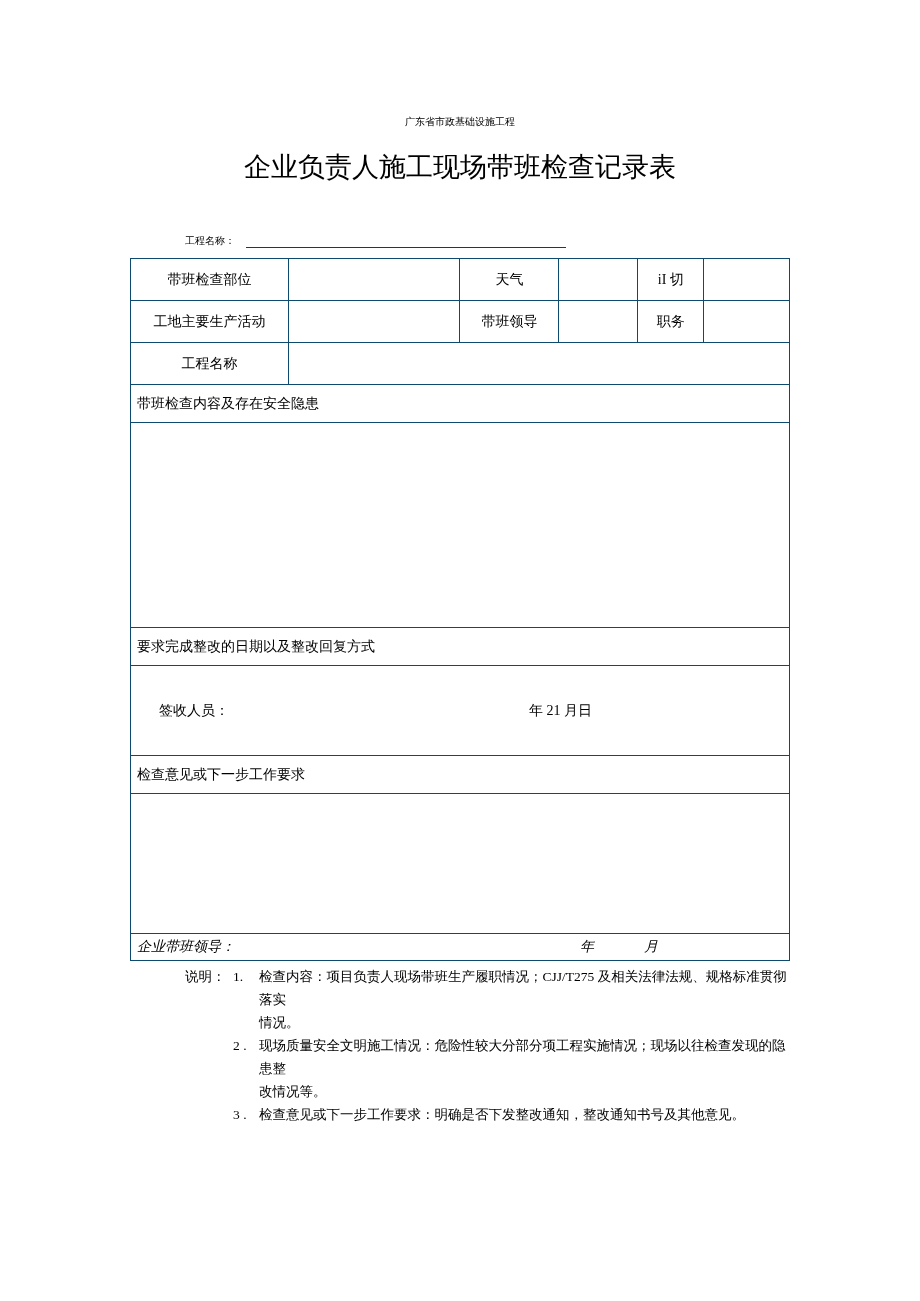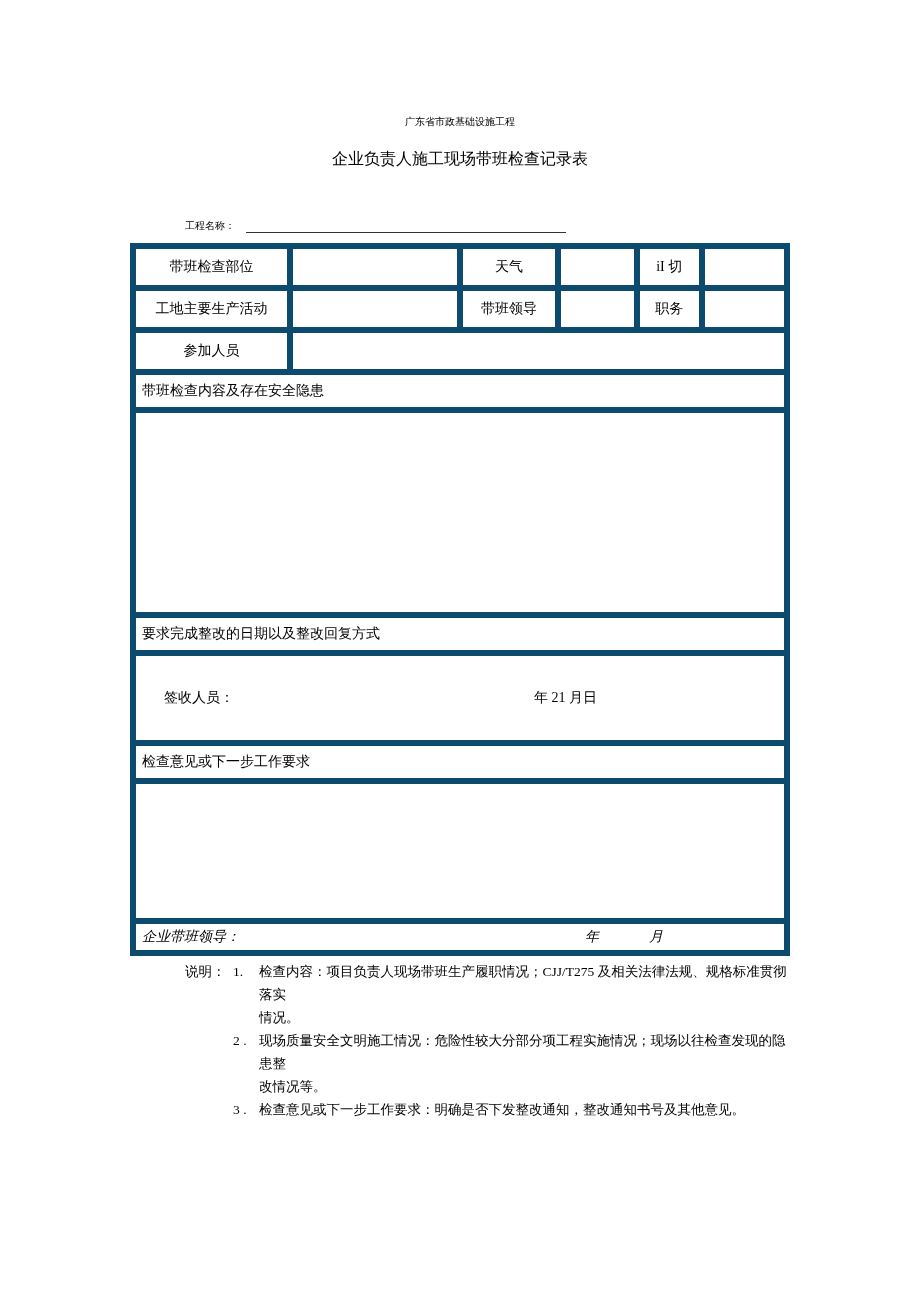--- a/index.html
+++ b/index.html
@@ -15,21 +15,21 @@
       color: #000;
       font-size: 14px;
     }
     .subtitle {
       text-align: center;
       font-size: 10px;
       margin-bottom: 20px;
     }
     .title {
       text-align: center;
-      font-size: 16px;
+      font-size: 27px;
       font-weight: normal;
       margin-bottom: 45px;
     }
     .project-name {
       margin-bottom: 10px;
       margin-left: 55px;
       font-size: 10px;
     }
     .project-name .underline {
       display: inline-block;
@@ -38,21 +38,21 @@
       height: 18px;
       vertical-align: bottom;
       margin-left: 8px;
     }
     table.main {
       width: 100%;
       border-collapse: collapse;
       table-layout: fixed;
     }
     table.main td {
-      border: 6px solid #0c4a6e;
+      border: 1px solid #0c4a6e;
       padding: 4px 6px;
       font-size: 14px;
       vertical-align: middle;
     }
     .label-cell {
       text-align: center;
       height: 42px;
     }
     .fill-cell {
       height: 42px;
@@ -154,21 +154,21 @@
   <tr>
     <td class="label-cell">工地主要生产活动</td>
     <td class="fill-cell"></td>
     <td class="label-cell">带班领导</td>
     <td class="fill-cell"></td>
     <td class="label-cell">职务</td>
     <td class="fill-cell"></td>
   </tr>
 
   <tr>
-    <td class="label-cell">参加人员</td>
+    <td class="label-cell">工程名称</td>
     <td class="fill-cell" colspan="5"></td>
   </tr>
 
   <tr>
     <td class="section-header" colspan="6">带班检查内容及存在安全隐患</td>
   </tr>
   <tr>
     <td class="big-empty" colspan="6"></td>
   </tr>
 

